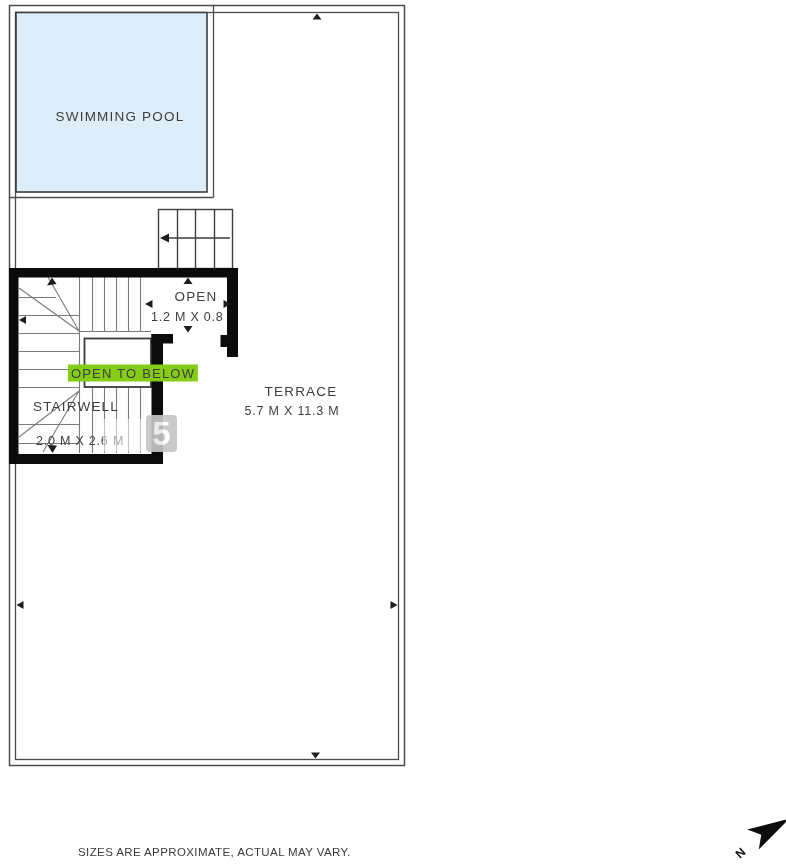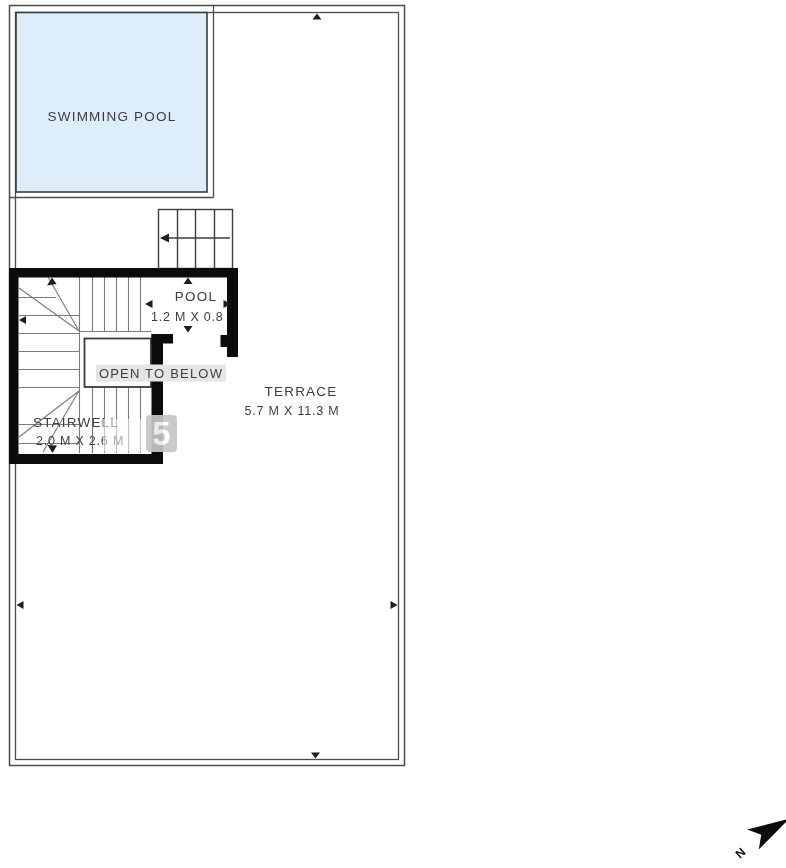--- a/index.html
+++ b/index.html
@@ -26,21 +26,21 @@
   
   .lbl{
     position:absolute;z-index:2;
     transform:translate(-50%,-50%);
     white-space:nowrap;
     color:var(--text,#3e3e3e);
     font-size:13.5px;font-weight:500;letter-spacing:1.2px;
   }
   .dim{font-size:12.5px;letter-spacing:0.8px;}
   .under{z-index:0;}
-  .halo{background:#e5e5e5;padding:1px 3px;margin-left:28px;}
+  .halo{background:#84cc16;padding:1px 3px;}
 
   #disclaimer{
     position:absolute;left:78px;top:846px;z-index:2;
     color:#3a3a3a;font-size:11.5px;letter-spacing:0.4px;white-space:nowrap;
   }
 
   
   #wm-tile{
     position:absolute;left:146px;top:415px;width:31px;height:37px;z-index:3;
     background:var(--watermark-tile,#c6c6c6);opacity:0.92;border-radius:4px;
@@ -142,32 +142,33 @@
     </g>
 
     <g>
       <g transform="translate(766,832) rotate(60)">
         <polygon points="0,-27 11.5,15 0,5.5 -11.5,15" fill="#0d0d0d"></polygon>
       </g>
       <text class="north-n" transform="translate(740,859) rotate(-42)">N</text>
     </g>
   </svg>
 
-  <div class="lbl" style="left:112px;top:116px;">SWIMMING POOL</div>
+  <div class="lbl" style="left:120px;top:116px;">SWIMMING POOL</div>
 
-  <div class="lbl" style="left:196px;top:296px;">POOL</div>
+  <div class="lbl" style="left:196px;top:296px;">OPEN</div>
   <div class="lbl dim under" style="left:195px;top:317px;">1.2 M X 0.8 M</div>
 
   <div class="lbl halo" style="left:133px;top:373px;font-size:13px;">OPEN TO BELOW</div>
 
-  <div class="lbl" style="left:76px;top:422px;">STAIRWELL</div>
+  <div class="lbl" style="left:76px;top:406px;">STAIRWELL</div>
   <div class="lbl dim" style="left:80px;top:441px;text-align:right;">2.0 M X 2.6 M</div>
 
   <div class="lbl" style="left:301px;top:391px;">TERRACE</div>
   <div class="lbl dim" style="left:292px;top:411px;text-align:center;">5.7 M X 11.3 M</div>
 
   <div id="wm-strip"></div>
   <div id="wm-tile">
     <span>5</span>
   </div>
 
+  <div id="disclaimer">SIZES ARE APPROXIMATE, ACTUAL MAY VARY.</div>
 
 </div>
 
 </body></html>

